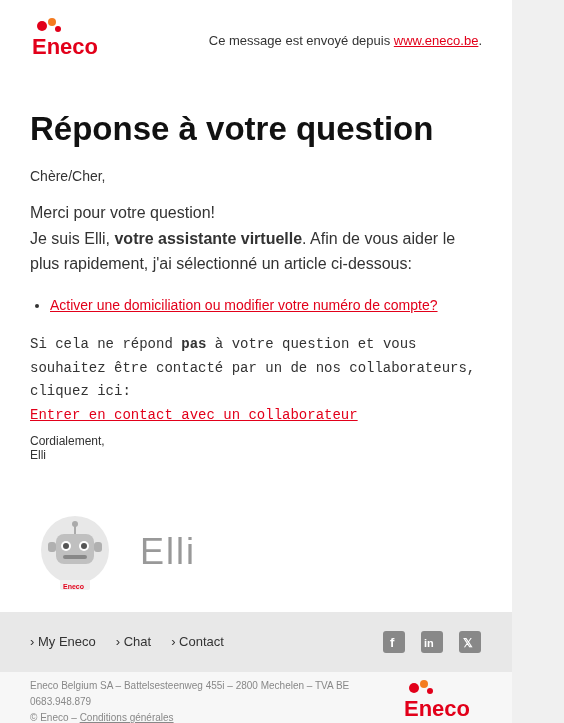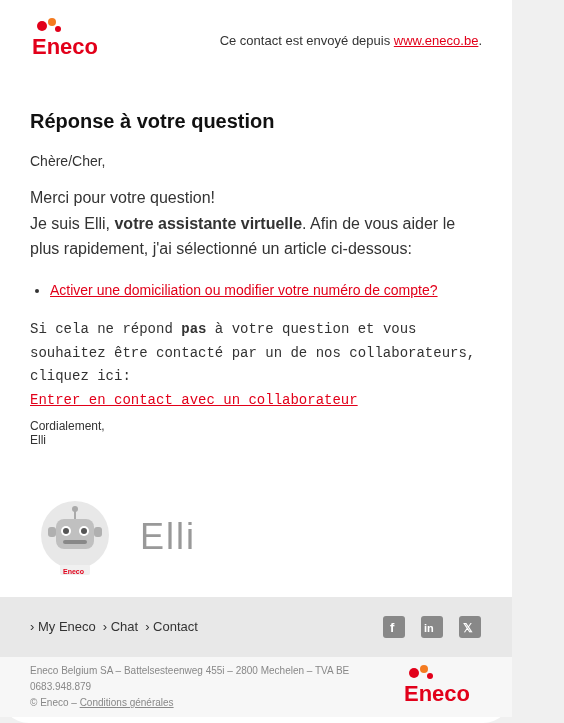--- a/index.html
+++ b/index.html
@@ -40,21 +40,21 @@
       color: #e2001a;
       text-decoration: underline;
     }
 
     
     .content {
       padding: 20px 30px 30px 30px;
       background: #ffffff;
     }
     .main-title {
-      font-size: 20px;
+      font-size: 33px;
       font-weight: bold;
       color: #111;
       margin-bottom: 20px;
       margin-top: 10px;
     }
     .greeting {
       font-size: 14px;
       margin-bottom: 16px;
     }
     .intro-text {
@@ -116,21 +116,21 @@
     
     .footer-nav {
       background: #e8e8e8;
       padding: 18px 30px;
       display: flex;
       align-items: center;
       justify-content: space-between;
     }
     .footer-links {
       display: flex;
-      gap: 7px;
+      gap: 20px;
     }
     .footer-links a {
       color: #333;
       text-decoration: none;
       font-size: 13px;
     }
     .social-icons {
       display: flex;
       gap: 14px;
       align-items: center;
@@ -186,21 +186,21 @@
         <circle cx="12" cy="8" r="5" fill="#e2001a"></circle>
 
         <circle cx="22" cy="4" r="4" fill="#f47b20"></circle>
 
         <circle cx="28" cy="11" r="3" fill="#e2001a"></circle>
 
         <text x="2" y="36" font-family="Arial" font-size="22" font-weight="bold" fill="#e2001a">Eneco</text>
       </svg>
     </div>
     <div class="header-msg">
-      <span>Ce contact est envoyé depuis </span><a href="#">www.eneco.be</a>.
+      <span>Ce message est envoyé depuis </span><a href="#">www.eneco.be</a>.
     </div>
   </div>
 
   <div class="content">
     <h1 class="main-title">Réponse à votre question</h1>
     <p class="greeting">Chère/Cher,</p>
 
     <div class="intro-text">
       <p>Merci pour votre question!</p>
       <p>

